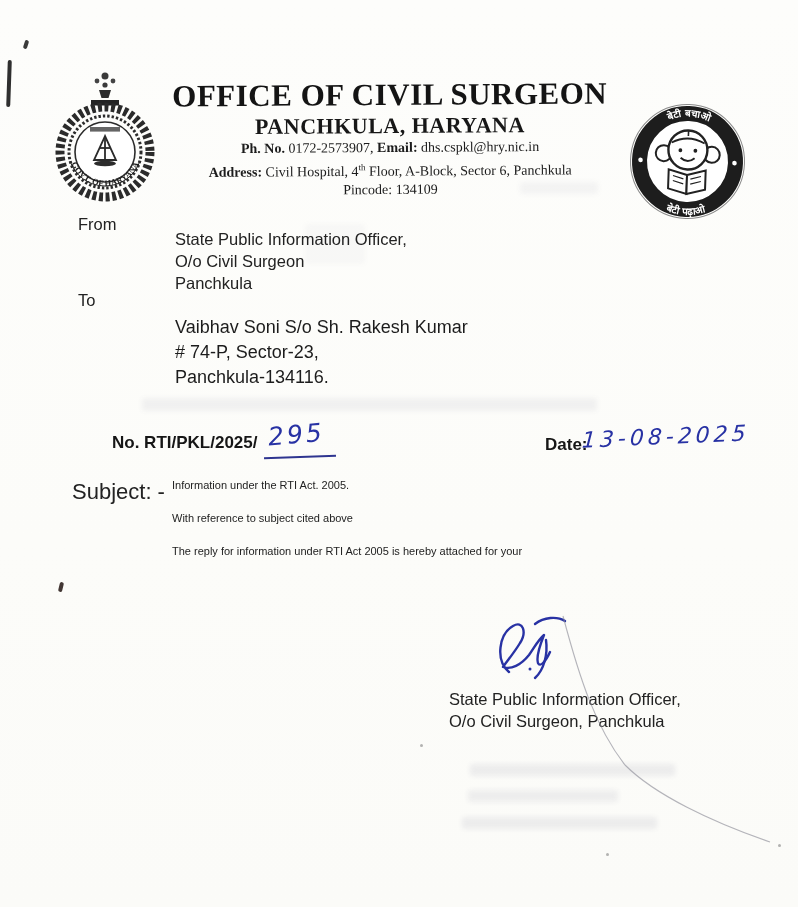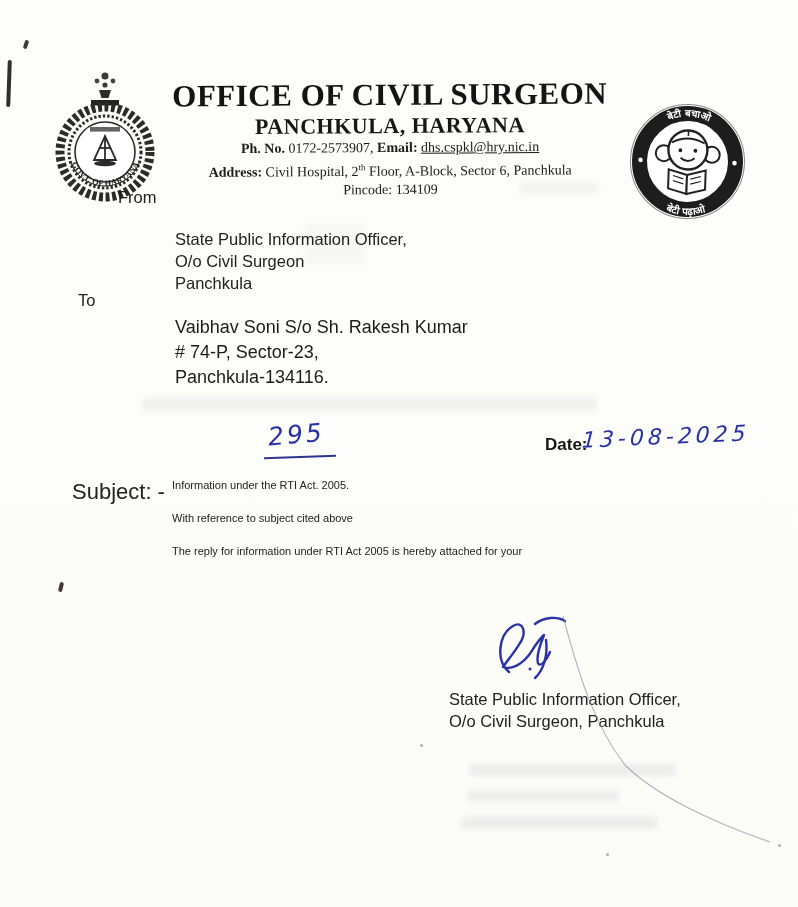--- a/index.html
+++ b/index.html
@@ -23,21 +23,21 @@
     white-space:nowrap;
   }
   .hdr-subtitle{
     font-family:"Liberation Serif",serif;font-weight:bold;
     font-size:22px;line-height:27px;color:#171717;letter-spacing:.5px;
   }
   .hdr-contact,.hdr-address,.hdr-pincode{
     font-family:"Liberation Serif",serif;font-size:14px;line-height:18.5px;color:#1c1c1c;
   }
   .hdr-contact b,.hdr-address b{font-weight:bold;}
-  .hdr-email{text-decoration:underline;}
+  .hdr-email{}
   sup{font-size:9px;text-align:right;}
   
   .emblem-left{position:absolute;left:44px;top:64px;width:122px;height:142px;}
   .logo-right{position:absolute;left:627px;top:101px;width:121px;height:121px;transform:rotate(2deg);}
   
   .lbl{position:absolute;font-size:16.5px;color:#222;}
   .addr-sans{position:absolute;font-size:16.5px;line-height:22px;color:#222;}
   .addr-serif{position:absolute;font-family:Liberation Sans, sans-serif;font-size:18px;line-height:25px;color:#1c1c1c;}
   .ref-label{position:absolute;font-weight:bold;font-size:17px;color:#161616;}
   .handwriting{
@@ -143,38 +143,39 @@
     <div class="hdr-title">OFFICE OF CIVIL SURGEON</div>
     <div class="hdr-subtitle">PANCHKULA, HARYANA</div>
     <div class="hdr-contact">
       <b>Ph. No.</b>
       <span>0172-2573907,</span>
       <b>Email:</b>
       <span class="hdr-email">dhs.cspkl@hry.nic.in</span>
     </div>
     <div class="hdr-address">
       <b>Address:</b>
-      <span>Civil Hospital, 2</span><sup>th</sup><span> Floor, A-Block, Sector 6, Panchkula</span>
+      <span>Civil Hospital, 4</span><sup>th</sup><span> Floor, A-Block, Sector 6, Panchkula</span>
     </div>
     <div class="hdr-pincode">Pincode: 134109</div>
   </div>
 
-  <div class="lbl" style="left:78px;top:188px;margin-left:40px;">From</div>
+  <div class="lbl" style="left:78px;top:215px;">From</div>
   <div class="addr-sans" style="left:175px;top:228px;">
     <div>State Public Information Officer,</div>
     <div>O/o Civil Surgeon</div>
     <div>Panchkula</div>
   </div>
   <div class="lbl" style="left:78px;top:291px;">To</div>
   <div class="addr-serif" style="left:175px;top:315px;">
     <div>Vaibhav Soni S/o Sh. Rakesh Kumar</div>
     <div># 74-P, Sector-23,</div>
     <div>Panchkula-134116.</div>
   </div>
 
+  <div class="ref-label" style="left:112px;top:433px;">No. RTI/PKL/2025/</div>
   <div class="handwriting hw-number" style="left:268px;top:420px;">295</div>
   <div class="hw-underline"></div>
   <div class="ref-label" style="left:545px;top:435px;">Date:</div>
   <div class="handwriting hw-date" style="left:582px;top:424px;">13-08-2025</div>
 
   <div class="subject-label" style="left:72px;top:479px;">Subject: -</div>
   <div class="body-line" style="left:172px;top:479px;">Information under the RTI Act. 2005.</div>
   <div class="body-line" style="left:172px;top:512px;">With reference to subject cited above</div>
   <div class="body-line" style="left:172px;top:545px;">The reply for information under RTI Act 2005 is hereby attached for your</div>
 

